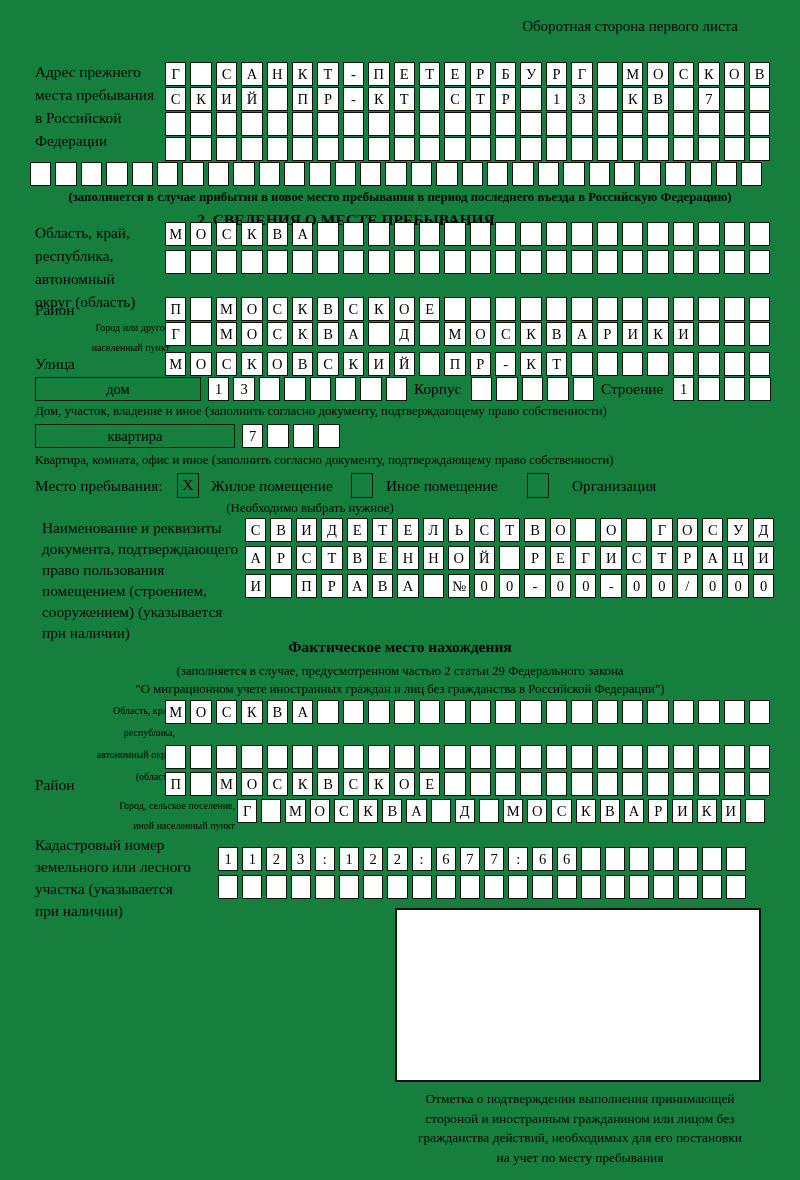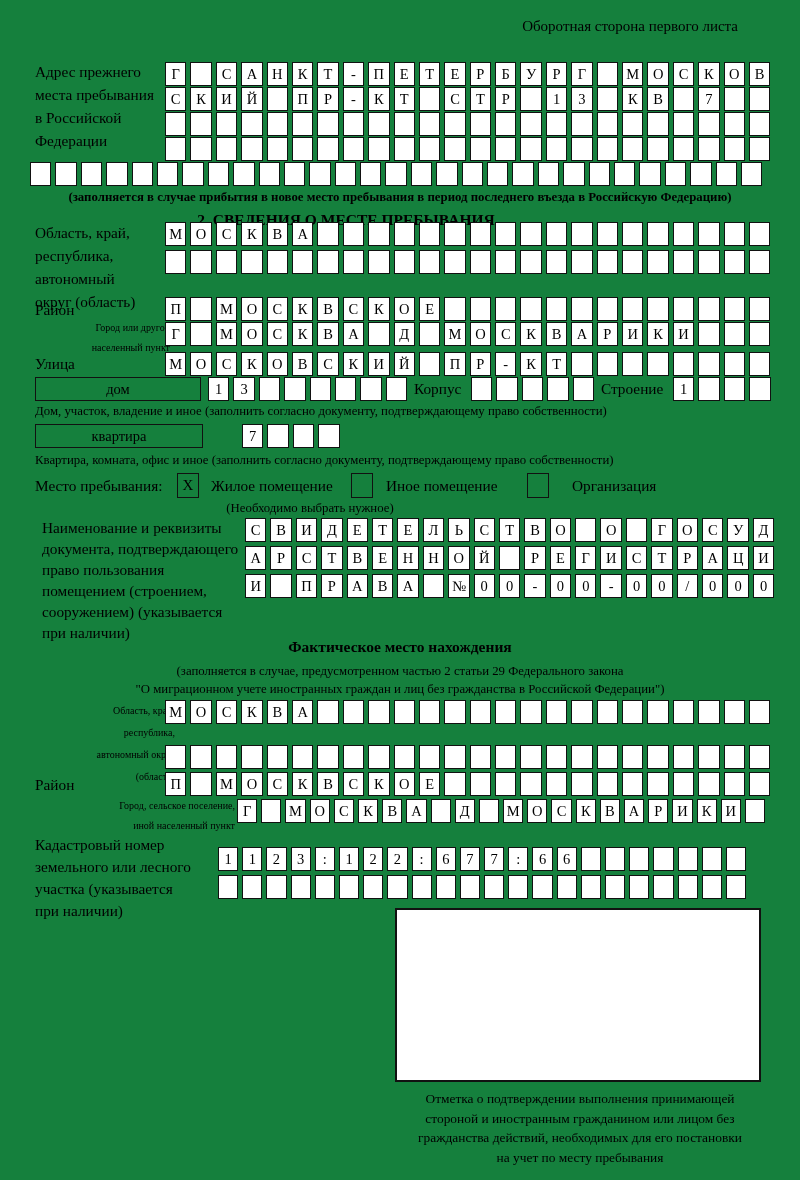--- a/index.html
+++ b/index.html
@@ -338,21 +338,21 @@
     </div>
   <div class="abs" style="left:601px;top:380px;font-size:15.3px;">Строение</div>
   <div class="boxrow" style="left:673px;top:377px;">
       <span class="cbox">1</span>
       <span class="cbox"></span>
       <span class="cbox"></span>
       <span class="cbox"></span>
     </div>
   <div class="abs note" style="left:35px;top:404px;width:740px;">Дом, участок, владение и иное (заполнить согласно документу, подтверждающему право собственности)</div>
 
-  <div class="widebox" style="left:35px;top:424px;width:168px;">
+  <div class="widebox" style="left:35px;top:424px;width:200px;">
     <span>квартира</span>
   </div>
   <div class="boxrow" style="left:242px;top:424px;">
       <span class="cbox">7</span>
       <span class="cbox"></span>
       <span class="cbox"></span>
       <span class="cbox"></span>
     </div>
   <div class="abs note" style="left:35px;top:453px;width:740px;">Квартира, комната, офис и иное (заполнить согласно документу, подтверждающему право собственности)</div>
 

